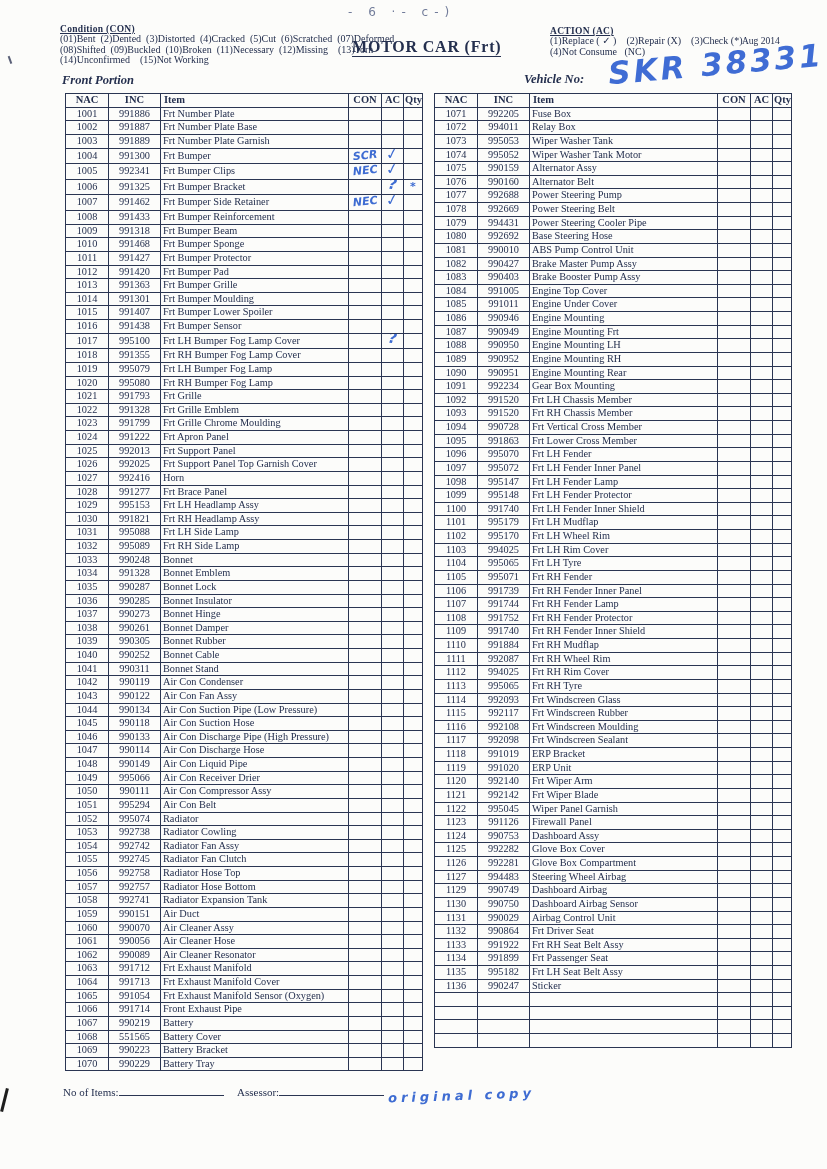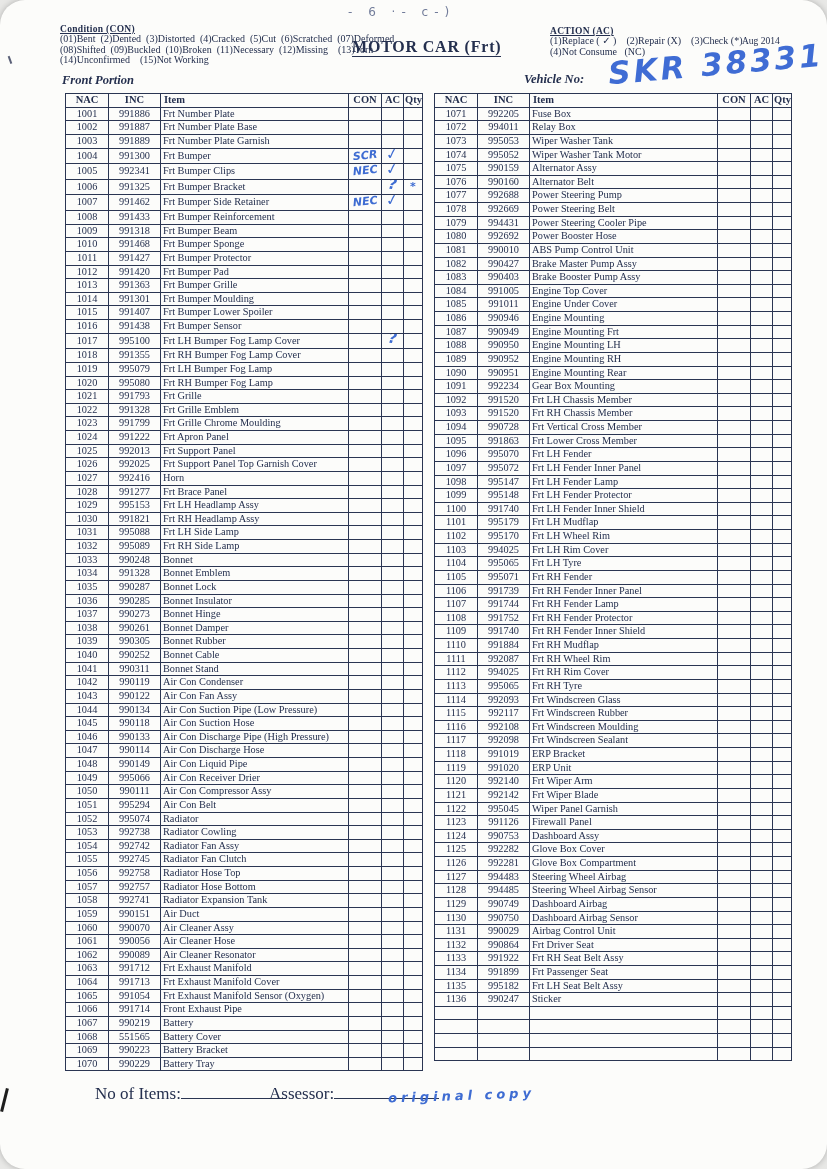--- a/index.html
+++ b/index.html
@@ -1,18 +1,18 @@
 <!DOCTYPE html>
 <html><head>
 <meta charset="utf-8">
 <style>
   html,body{margin:0;padding:0;background:#e8e8e6;}
   .page{position:relative;width:827px;height:1169px;background:#fcfcfa;
         font-family:"Liberation Serif",serif;color:#242f4e;overflow:hidden;
-        box-shadow:0 0 6px rgba(0,0,0,.25);border-radius:25px;}
+        box-shadow:0 0 6px rgba(0,0,0,.25);}
   
   .legend{position:absolute;}
   .legend-title{font-size:9.5px;font-weight:bold;text-decoration:underline;letter-spacing:.3px;}
   .legend-line{font-size:10px;line-height:10.5px;white-space:pre;}
   .cond{left:60px;top:24px;}
   .act{left:550px;top:26px;}
   .form-date{position:absolute;left:742px;top:26px;font-size:9.5px;margin-top:10px;}
   .page-title{position:absolute;left:352px;top:38px;font-size:16px;font-weight:bold;
               letter-spacing:.8px;border-bottom:1.6px solid #242f4e;padding-bottom:0;}
   .front-portion{position:absolute;left:62px;top:73px;font-size:12.5px;font-weight:bold;font-style:italic;}
@@ -35,21 +35,21 @@
   .c-con{width:30px;text-align:center;}
   .c-ac{width:19px;text-align:center;}
   .c-qty{width:16px;text-align:center;}
   
   .hw{color:#3e6cd2;font-family:"DejaVu Sans",sans-serif;font-weight:bold;font-style:italic;
       font-size:11px;display:inline-block;transform:rotate(-6deg);}
   .hw.check{font-size:15px;transform:rotate(-10deg) translateY(-1px);}
   .hw.query{font-size:15px;transform:rotate(6deg) translateY(-2px);}
   .hw.star{font-size:11px;transform:none;}
   
-  .footer-label{position:absolute;font-size:17px;margin-left:32px;}
+  .footer-label{position:absolute;font-size:11px;}
   .f-items{left:63px;top:1084px;}
   .f-assessor{left:237px;top:1084px;}
   .blank{display:inline-block;width:105px;border-bottom:1px solid #2a3552;height:11px;}
   .handwritten-note{position:absolute;left:388px;top:1088px;font-size:13px;color:#3e6cd2;
       font-family:"DejaVu Sans",sans-serif;font-style:italic;font-weight:bold;
       letter-spacing:4px;transform:rotate(-2deg);}
   
   .pen-scribble{position:absolute;left:348px;top:5px;font-size:12px;color:#44527a;opacity:.75;
       font-family:"DejaVu Sans",sans-serif;letter-spacing:6px;white-space:nowrap;}
   .artifact-mark{position:absolute;background:#1d1d1d;}
@@ -740,21 +740,21 @@
           <td class="c-nac">1079</td>
           <td class="c-inc">994431</td>
           <td class="c-item">Power Steering Cooler Pipe</td>
           <td class="c-con"></td>
           <td class="c-ac"></td>
           <td class="c-qty"></td>
         </tr>
         <tr>
           <td class="c-nac">1080</td>
           <td class="c-inc">992692</td>
-          <td class="c-item">Power Booster Hose</td>
+          <td class="c-item">Base Steering Hose</td>
           <td class="c-con"></td>
           <td class="c-ac"></td>
           <td class="c-qty"></td>
         </tr>
         <tr>
           <td class="c-nac">1081</td>
           <td class="c-inc">990010</td>
           <td class="c-item">ABS Pump Control Unit</td>
           <td class="c-con"></td>
           <td class="c-ac"></td>
@@ -1122,28 +1122,20 @@
         </tr>
         <tr>
           <td class="c-nac">1127</td>
           <td class="c-inc">994483</td>
           <td class="c-item">Steering Wheel Airbag</td>
           <td class="c-con"></td>
           <td class="c-ac"></td>
           <td class="c-qty"></td>
         </tr>
         <tr>
-          <td class="c-nac">1128</td>
-          <td class="c-inc">994485</td>
-          <td class="c-item">Steering Wheel Airbag Sensor</td>
-          <td class="c-con"></td>
-          <td class="c-ac"></td>
-          <td class="c-qty"></td>
-        </tr>
-        <tr>
           <td class="c-nac">1129</td>
           <td class="c-inc">990749</td>
           <td class="c-item">Dashboard Airbag</td>
           <td class="c-con"></td>
           <td class="c-ac"></td>
           <td class="c-qty"></td>
         </tr>
         <tr>
           <td class="c-nac">1130</td>
           <td class="c-inc">990750</td>

